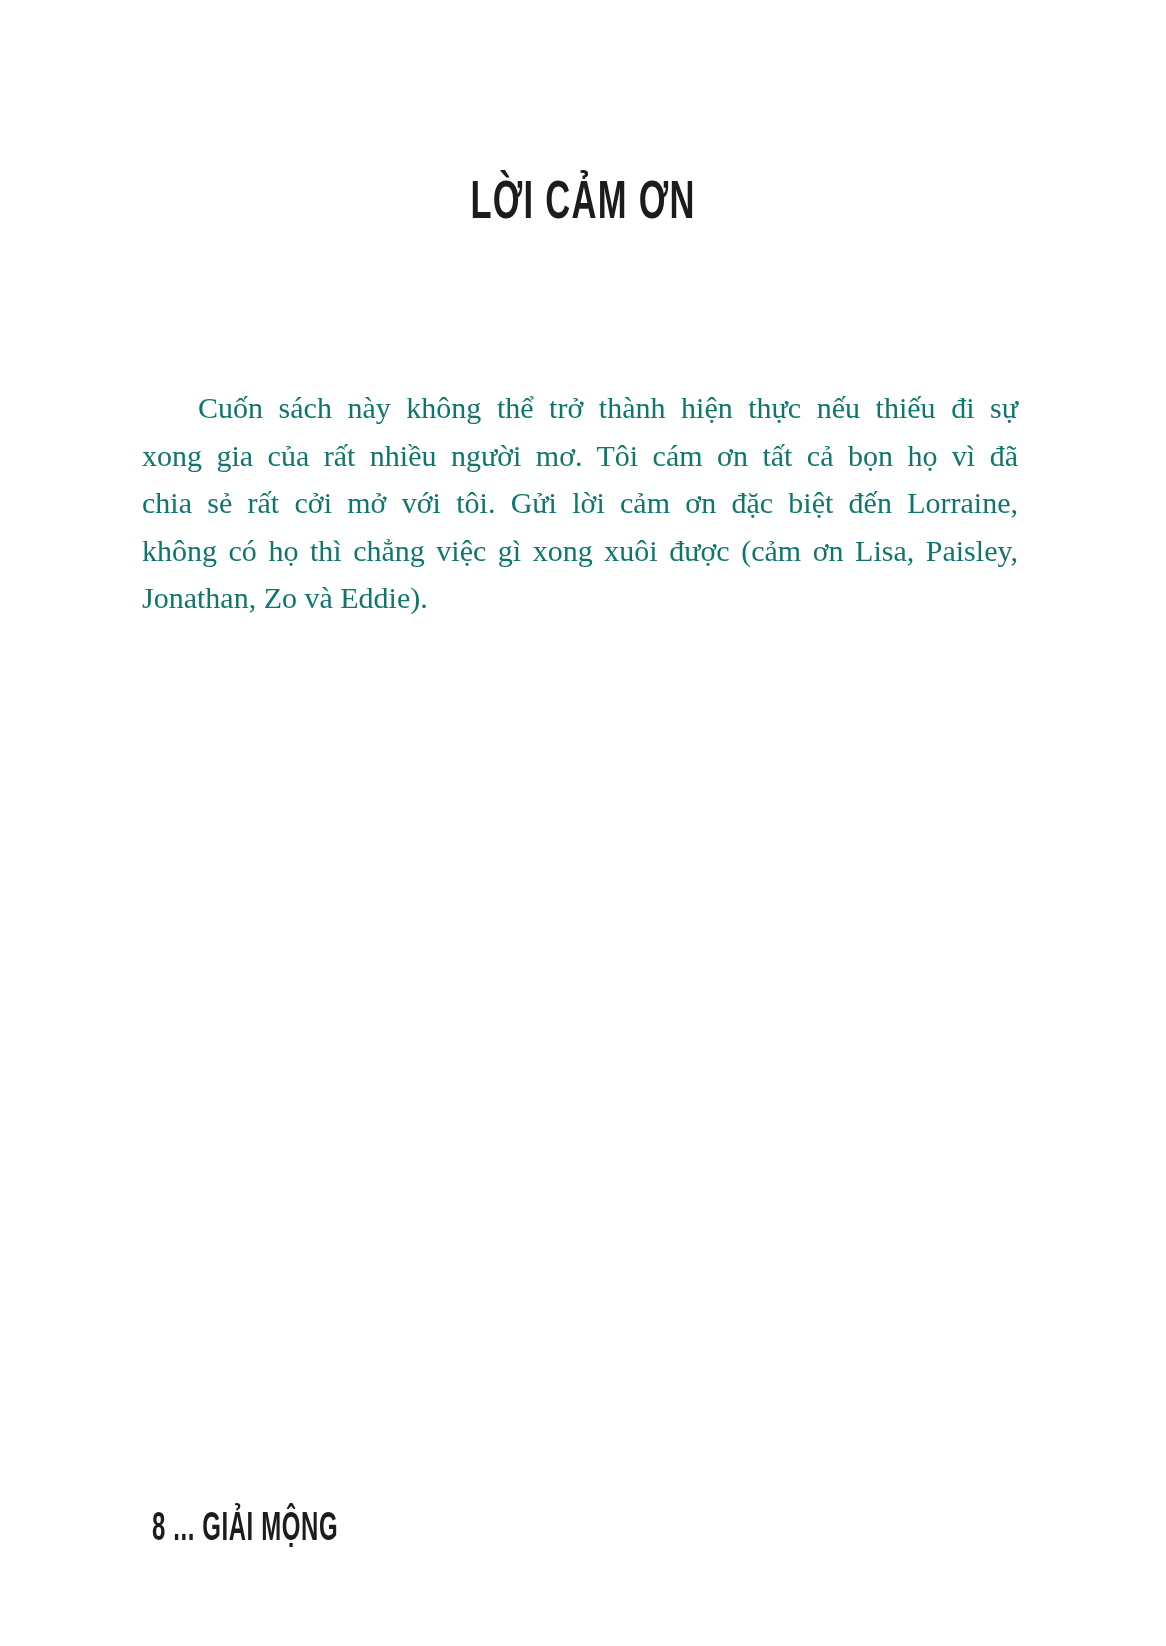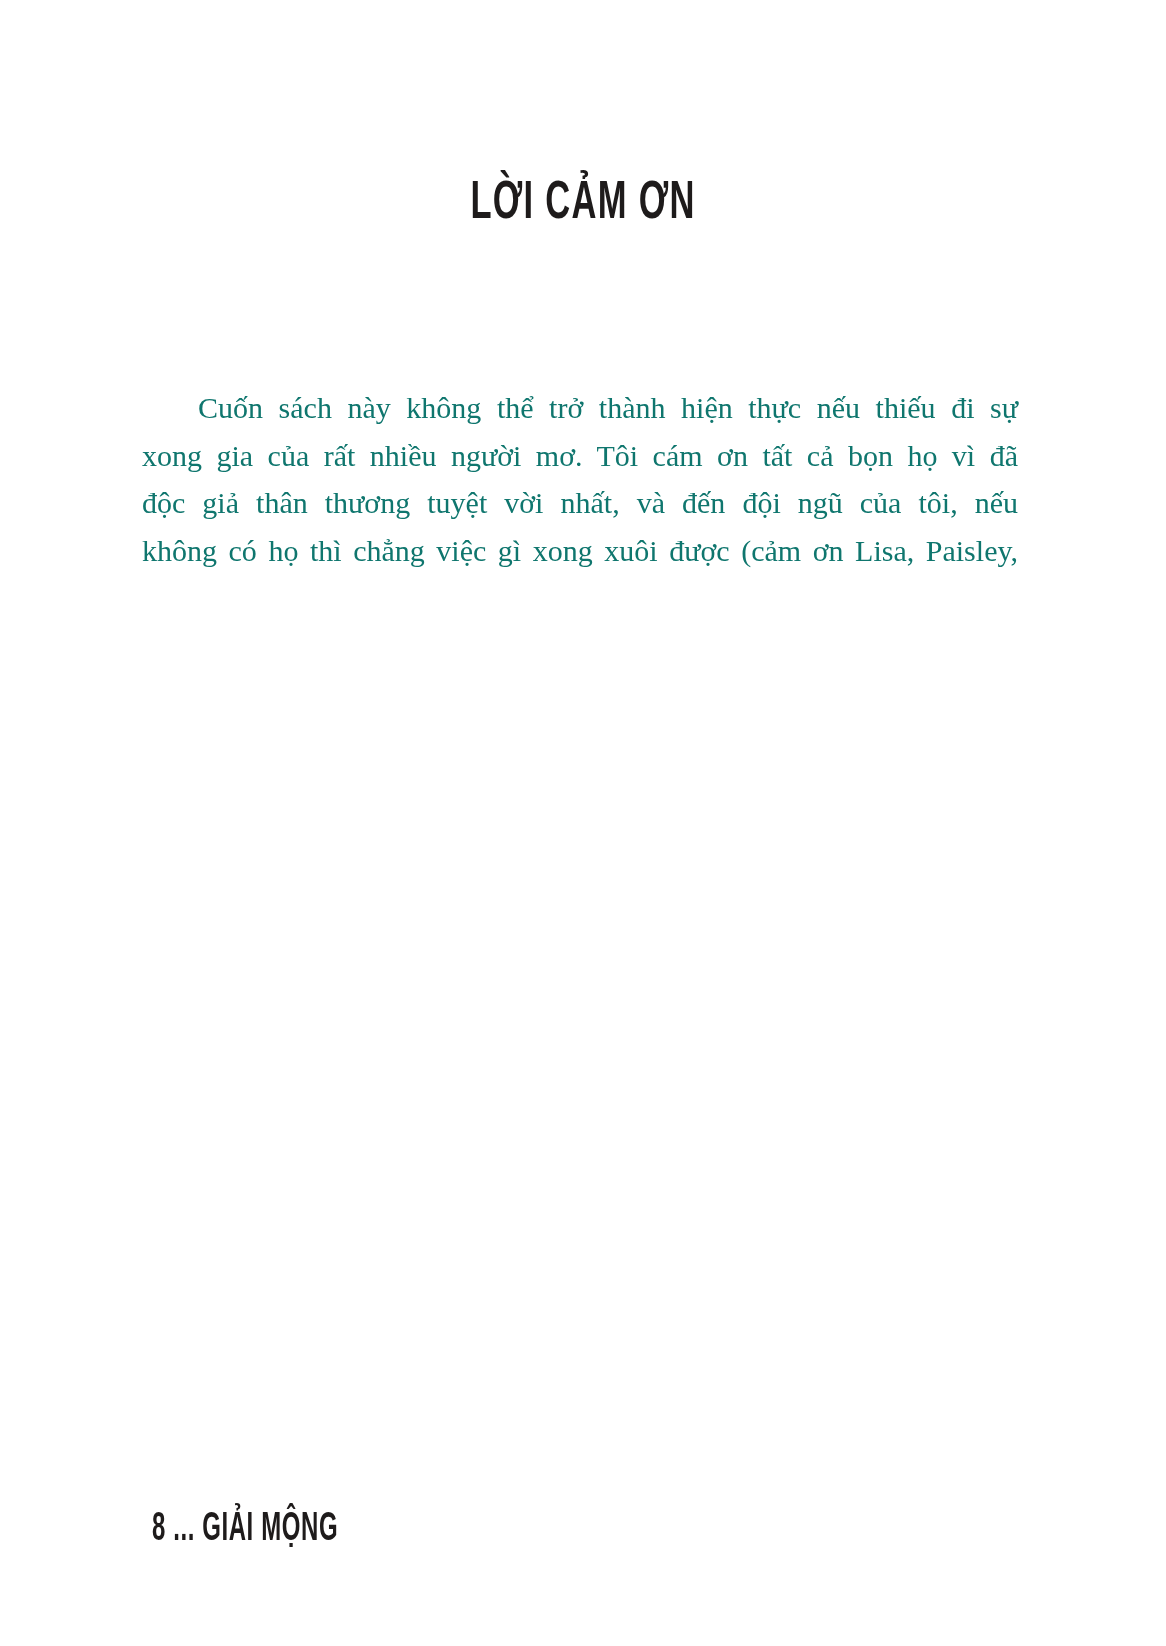--- a/index.html
+++ b/index.html
@@ -79,21 +79,22 @@
 </head>
 <body>
 
 <div class="page">
 
   <h1 class="chapter-title"><span class="condensed">LỜI CẢM ƠN</span></h1>
 
   <div class="body-paragraph">
     <div class="pline first">Cuốn sách này không thể trở thành hiện thực nếu thiếu đi sự</div>
     <div class="pline">xong gia của rất nhiều người mơ. Tôi cám ơn tất cả bọn họ vì đã</div>
-    <div class="pline">độc giả thân thương tuyệt vời nhất, và đến đội ngũ của tôi, nếu</div>
+    <div class="pline">chia sẻ rất cởi mở với tôi. Gửi lời cảm ơn đặc biệt đến Lorraine,</div>
     <div class="pline">không có họ thì chẳng việc gì xong xuôi được (cảm ơn Lisa, Paisley,</div>
+    <div class="pline last">Jonathan, Zo và Eddie).</div>
   </div>
 
   <div class="page-footer">
     <span class="condensed"><span>8</span><span class="footer-sep">...</span><span>GIẢI MỘNG</span></span>
   </div>
 
 </div>
 
 </body></html>

